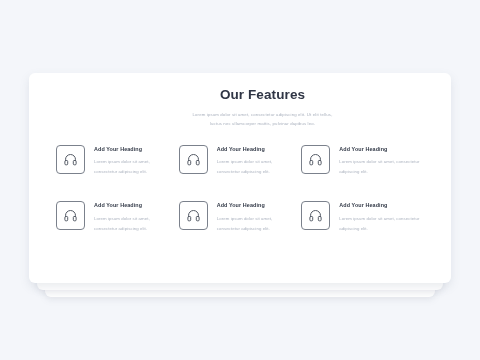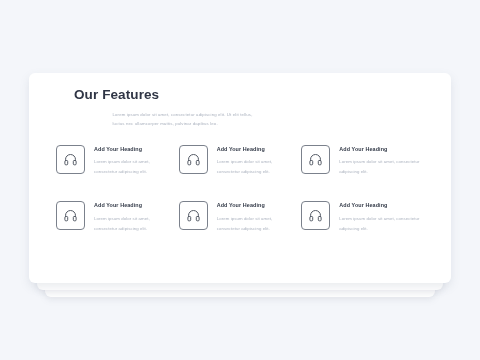--- a/index.html
+++ b/index.html
@@ -53,21 +53,21 @@
     height: 210px;
     background: #ffffff;
     border-radius: 6px;
     box-shadow: 0 4px 10px rgba(120, 130, 150, 0.16);
     box-sizing: border-box;
     overflow: hidden;
   }
 
   
   .header {
-    text-align: left;
+    text-align: center;
     padding-top: 14px;
     margin-left: 45px;
   }
   .page-title {
     margin: 0;
     font-size: 13.5px;
     font-weight: bold;
     letter-spacing: 0.1px;
     color: #2f3545;
     line-height: 1.2;

